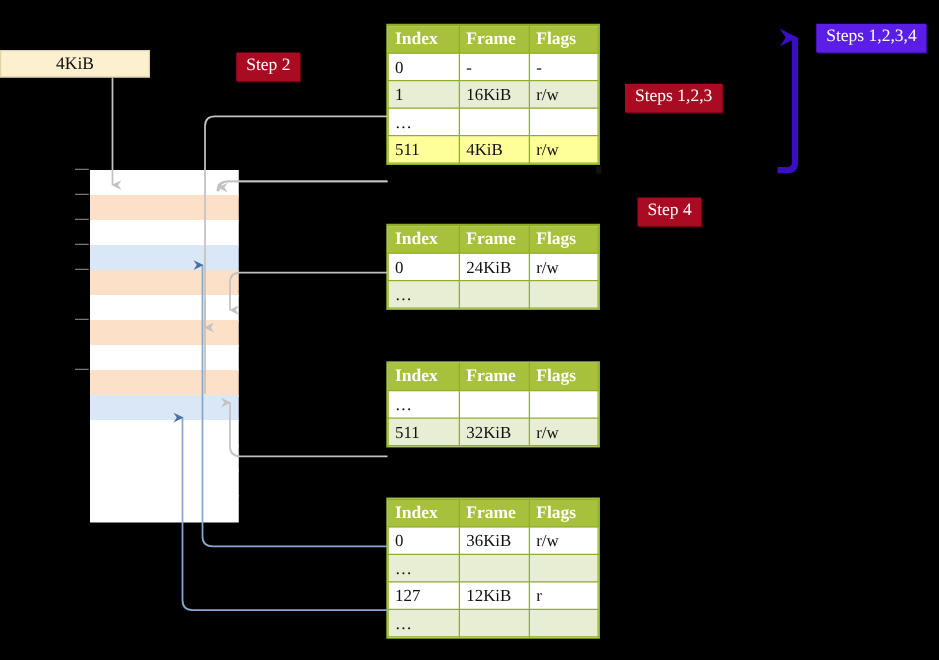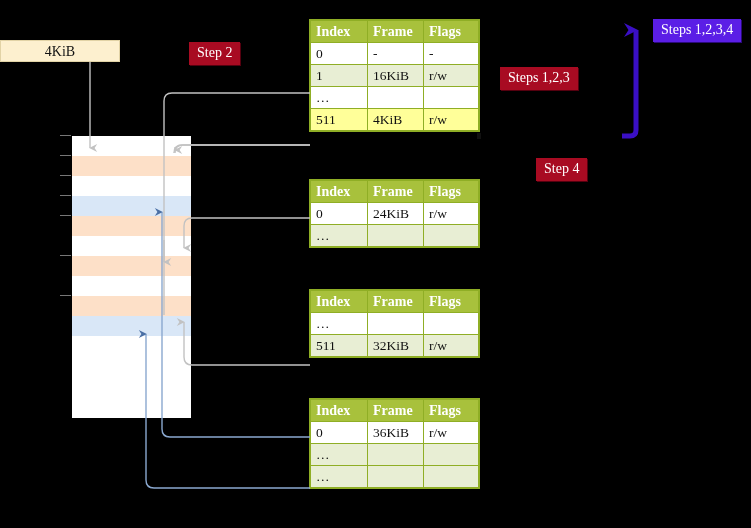--- a/index.html
+++ b/index.html
@@ -73,21 +73,21 @@
       <div class="memrow mem-white" style="top:220px"></div>
       <div class="memrow mem-white" style="top:240px"></div>
       <div class="memrow mem-white last" style="top:260px"></div>
     </div>
 
   <div class="cream-label" style="left:0px;top:40px;width:120px;">4KiB</div>
 
   <div class="badge red" style="left:189px;top:42px;">Step 2</div>
   <div class="badge red" style="left:500px;top:19px;margin-top:48px;">Steps 1,2,3</div>
   <div class="badge blue" style="left:653px;top:19px;">Steps 1,2,3,4</div>
-  <div class="badge red" style="left:536px;top:158px;">Step 4</div>
+  <div class="badge red" style="left:510px;top:158px;">Step 4</div>
 
   <table class="ptable" id="tbl-pml4" style="left:310px;top:20px;">
       <tbody>
         <tr>
           <th class="c0">Index</th>
           <th class="c1">Frame</th>
           <th class="c2">Flags</th>
         </tr>
         <tr class="white">
           <td class="c0">0</td>
@@ -158,20 +158,25 @@
         </tr>
         <tr class="white">
           <td class="c0">0</td>
           <td class="c1">36KiB</td>
           <td class="c2">r/w</td>
         </tr>
         <tr class="alt">
           <td class="c0 dots">…</td>
           <td class="c1"></td>
           <td class="c2"></td>
+        </tr>
+        <tr class="white">
+          <td class="c0">127</td>
+          <td class="c1">12KiB</td>
+          <td class="c2">r</td>
         </tr>
         <tr class="alt">
           <td class="c0 dots">…</td>
           <td class="c1"></td>
           <td class="c2"></td>
         </tr>
       </tbody>
     </table>
 
   <svg class="ov" viewBox="0 0 751 528">

